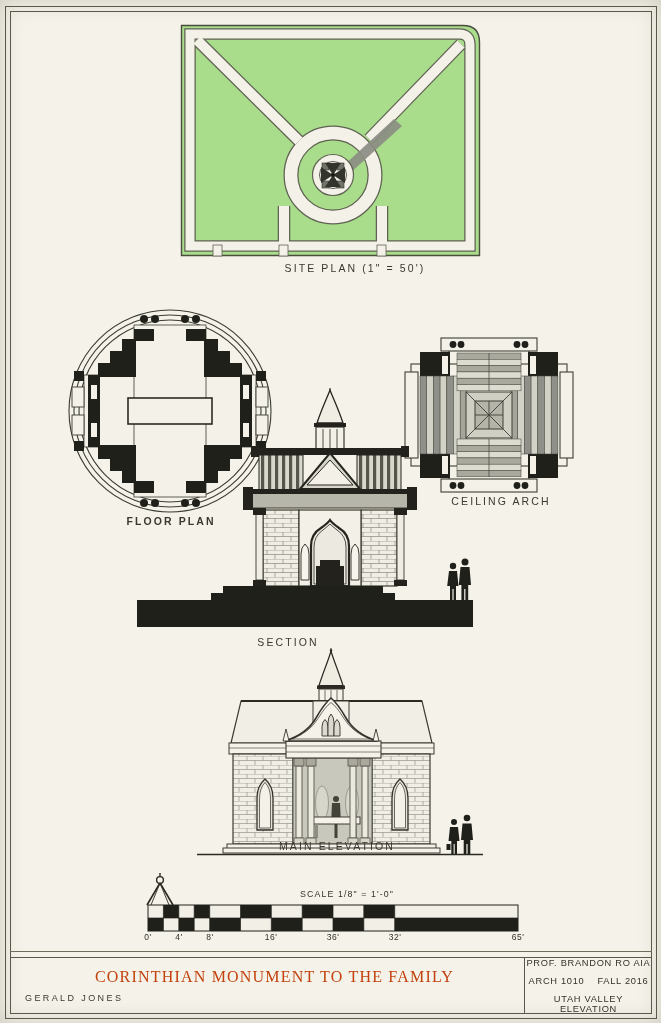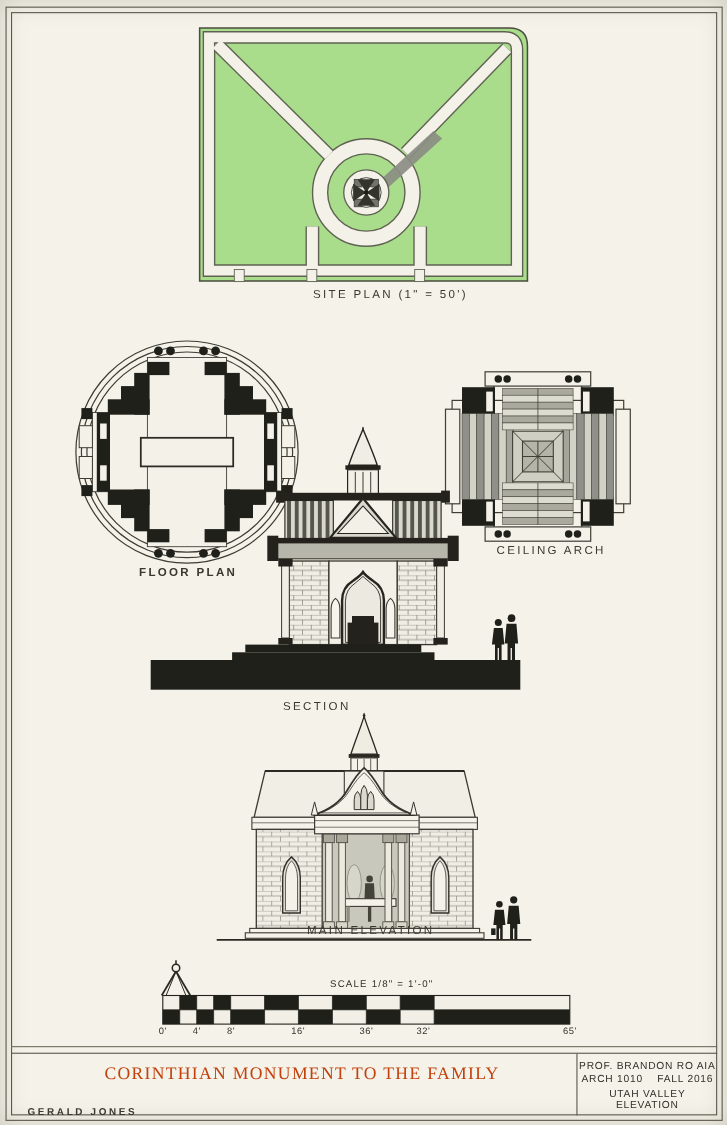--- a/index.html
+++ b/index.html
@@ -15,23 +15,23 @@
   .scale-caption{position:absolute;left:126px;top:21px;width:170px;text-align:center;
                  font-size:8.8px;letter-spacing:1.1px;color:#33322a;}
   .tick{position:absolute;top:64px;transform:translateX(-50%);font-size:8.5px;
         letter-spacing:.5px;color:#33322a;}
   
   .tb-hairline{position:absolute;left:10px;right:9px;bottom:71px;height:0;border-top:1px solid #6f6c5e;}
   .titleblock{position:absolute;left:10px;right:9px;bottom:9px;height:56px;border-top:1px solid #5a574b;display:flex;}
   .tb-left{flex:1;padding:5px 0 0 15px;}
   .tb-title{font-family:"Liberation Serif",serif;font-size:16px;letter-spacing:1.2px;
             color:#c2410c;line-height:27px;white-space:nowrap;text-align:center;}
-  .tb-author{font-size:9px;letter-spacing:2.4px;color:#3a392f;margin-top:16px;font-weight:bold;}
+  .tb-author{font-size:9px;letter-spacing:2.4px;color:#3a392f;margin-top:3px;}
   .tb-right{width:127px;border-left:1px solid #5a574b;display:flex;flex-direction:column;
-            justify-content:center;align-items:center;gap:2.5px;font-size:9.3px;
+            justify-content:space-between;align-items:center;gap:2.5px;font-size:9.3px;
             letter-spacing:.7px;color:#33322a;text-align:center;}
   .tb-course-row{display:flex;gap:13px;}
   svg{display:block;}
 </style>
 </head>
 <body>
 
 <div class="board">
   <div class="frame-outer"></div>
   <div class="frame-inner"></div>
@@ -442,21 +442,21 @@
           <line x1="12" y1="50" x2="382" y2="50"></line>
         </g>
       </g>
     </svg>
     <div class="scale-caption">SCALE  1/8" = 1'-0"</div>
     <span class="tick" style="left:12px;">0'</span>
     <span class="tick" style="left:43px;">4'</span>
     <span class="tick" style="left:74px;">8'</span>
     <span class="tick" style="left:135px;">16'</span>
     <span class="tick" style="left:197px;">36'</span>
-    <span class="tick" style="left:249px;">32'</span>
+    <span class="tick" style="left:259px;">32'</span>
     <span class="tick" style="left:382px;">65'</span>
   </div>
 
   <div class="tb-hairline"></div>
   <div class="titleblock">
     <div class="tb-left">
       <div class="tb-title">CORINTHIAN MONUMENT TO THE FAMILY</div>
       <div class="tb-author">GERALD JONES</div>
     </div>
     <div class="tb-right">

